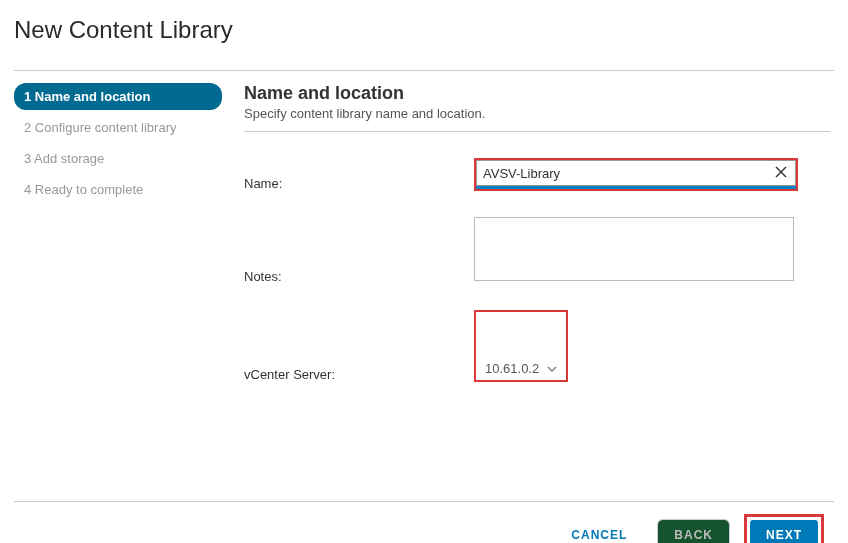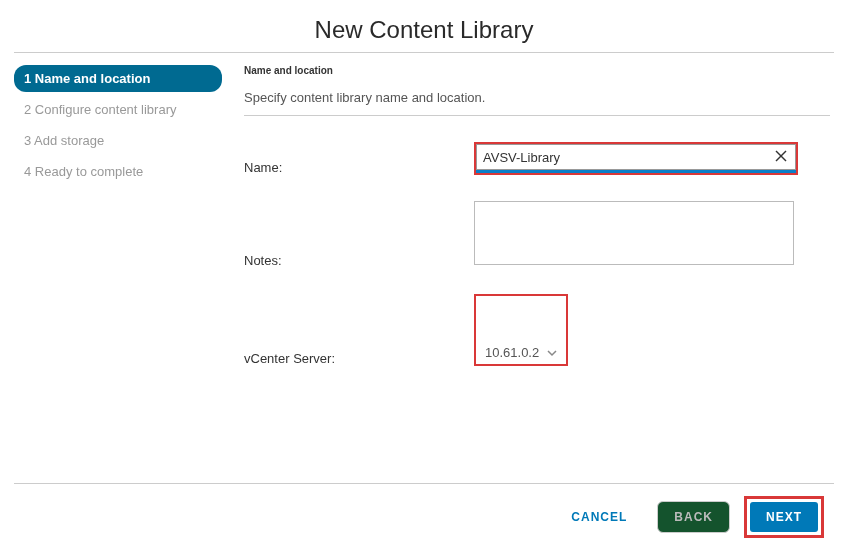--- a/index.html
+++ b/index.html
@@ -12,22 +12,21 @@
     color: #3b3b3b;
     font-size: 13px;
   }
   .dialog {
     padding: 12px 14px;
   }
   .title {
     font-size: 24px;
     font-weight: 300;
     color: #2a2a2a;
-    margin: 4px 0 8px 0;
-    text-align: center;
+    margin: 4px 0 26px 0;
   }
   .hr {
     border: none;
     border-top: 1px solid #ccc;
     margin: 0;
   }
   .body {
     display: flex;
     min-height: 430px;
   }
@@ -47,23 +46,23 @@
     background: #006a91;
     color: #fff;
     font-weight: 600;
   }
   .main {
     flex: 1;
     padding: 12px 4px 0 14px;
   }
   .section-title {
     font-weight: 600;
-    font-size: 10px;
-    color: #333;
-    margin-bottom: 14px;
+    font-size: 18px;
+    color: #333;
+    margin-bottom: 2px;
   }
   .section-sub {
     font-size: 13px;
     color: #555;
     margin-bottom: 10px;
   }
   .thin-hr {
     border: none;
     border-top: 1px solid #ccc;
     margin: 0 0 26px 0;

